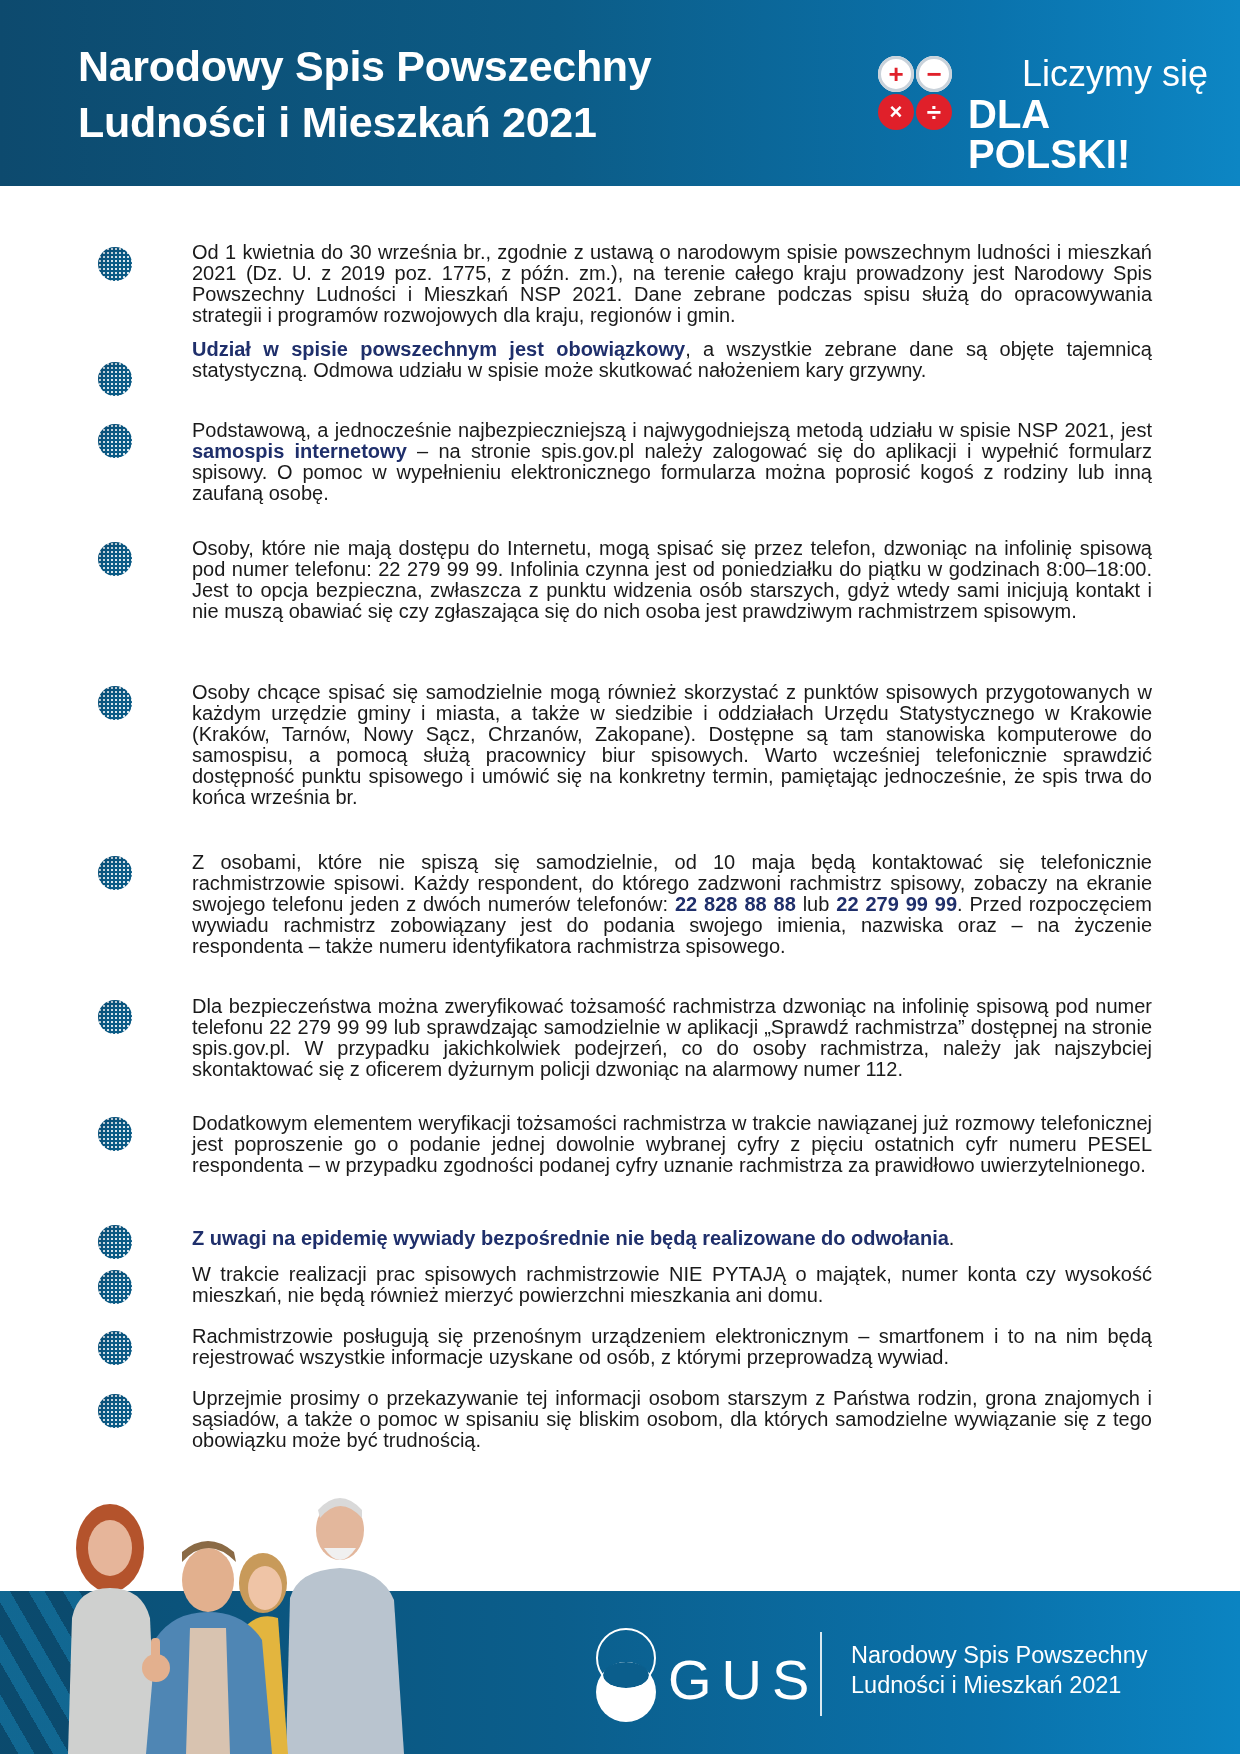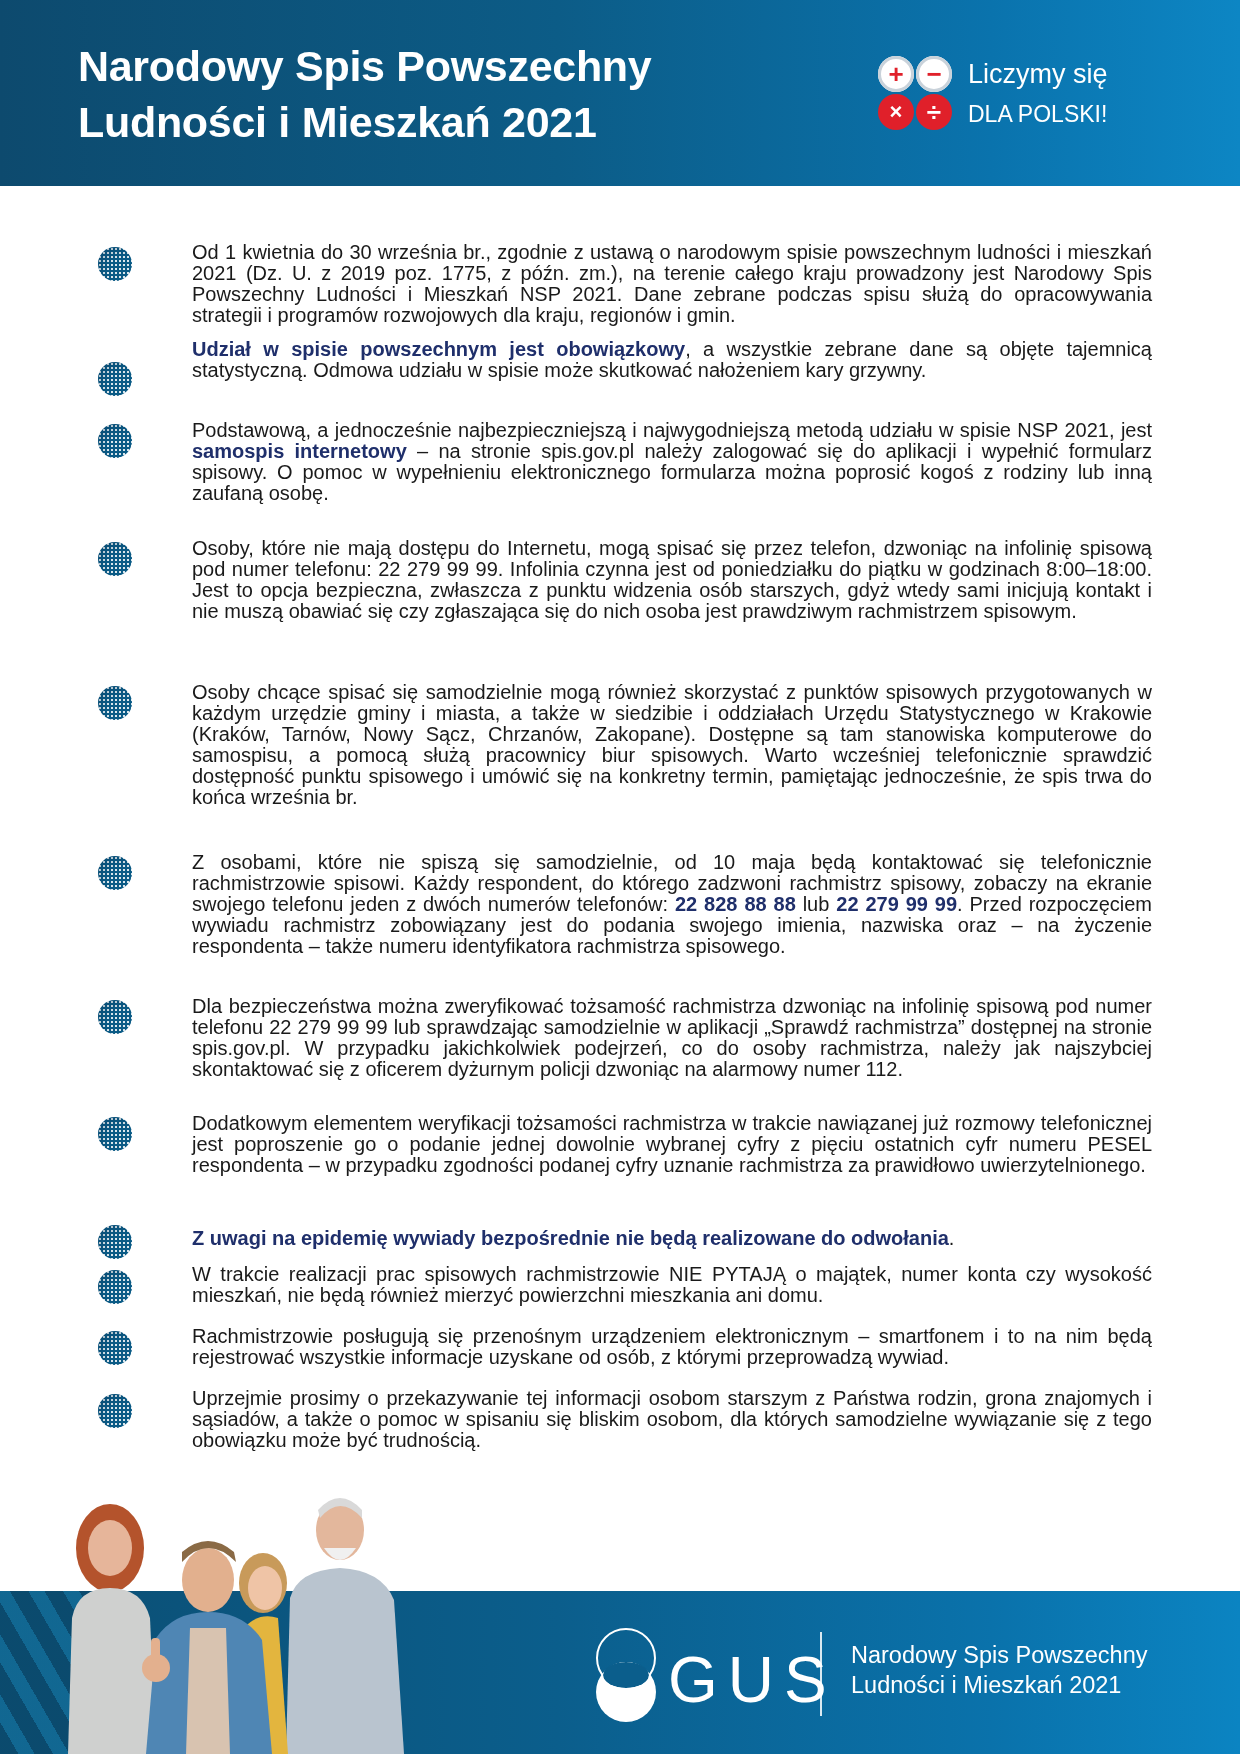--- a/index.html
+++ b/index.html
@@ -26,22 +26,22 @@
       display: flex; align-items: center; justify-content: center;
       font-weight: bold; font-size: 26px; line-height: 1;
     }
     .op.light { background: #ffffff; color: #e0202a; box-shadow: inset 0 0 0 3px #c9d2da; }
     .op.red { background: #e0202a; color: #ffffff; }
     .op.plus { left: 0; top: 0; }
     .op.minus { left: 38px; top: 0; }
     .op.times { left: 0; top: 38px; font-size: 22px; }
     .op.divide { left: 38px; top: 38px; }
     .brand-text { position: absolute; left: 90px; top: 0; color: #ffffff; }
-    .brand-line1 { font-size: 27px; line-height: 40px; font-weight: normal; text-align: right; }
-    .brand-line2 { font-size: 23px; line-height: 40px; font-weight: normal; }
+    .brand-line1 { font-size: 36px; line-height: 40px; font-weight: normal; text-align: right; }
+    .brand-line2 { font-size: 40px; line-height: 40px; font-weight: bold; }
 
     
     .content { position: absolute; left: 0; top: 0; width: 1240px; }
     .para {
       position: absolute; left: 192px; width: 960px;
       font-size: 20px; line-height: 21px; text-align: justify;
       color: #1a1a1a;
     }
     .hl { color: #1f2f6b; font-weight: bold; }
     .bullet {
@@ -78,21 +78,21 @@
       position: absolute; left: 0; top: 34px; width: 60px; height: 60px;
       background: #ffffff; border-radius: 50%;
     }
     .gus-lens {
       position: absolute; left: 7px; top: 34px; width: 46px; height: 26px;
       border-radius: 50%; background: #0b5e8c;
       clip-path: ellipse(50% 50% at 50% 50%);
     }
     .gus-text {
       position: absolute; left: 72px; top: 22px; color: #ffffff;
-      font-size: 64px; font-weight: normal; letter-spacing: 10px; line-height: 60px;
+      font-size: 56px; font-weight: normal; letter-spacing: 10px; line-height: 60px;
     }
     .footer-divider {
       position: absolute; left: 820px; top: 1632px; width: 2px; height: 84px; background: rgba(255,255,255,0.85);
     }
     .footer-title {
       position: absolute; left: 851px; top: 1640px; color: #ffffff;
       font-size: 23.5px; line-height: 30px;
     }
     .footer-title span { display: block; }
   </style>

